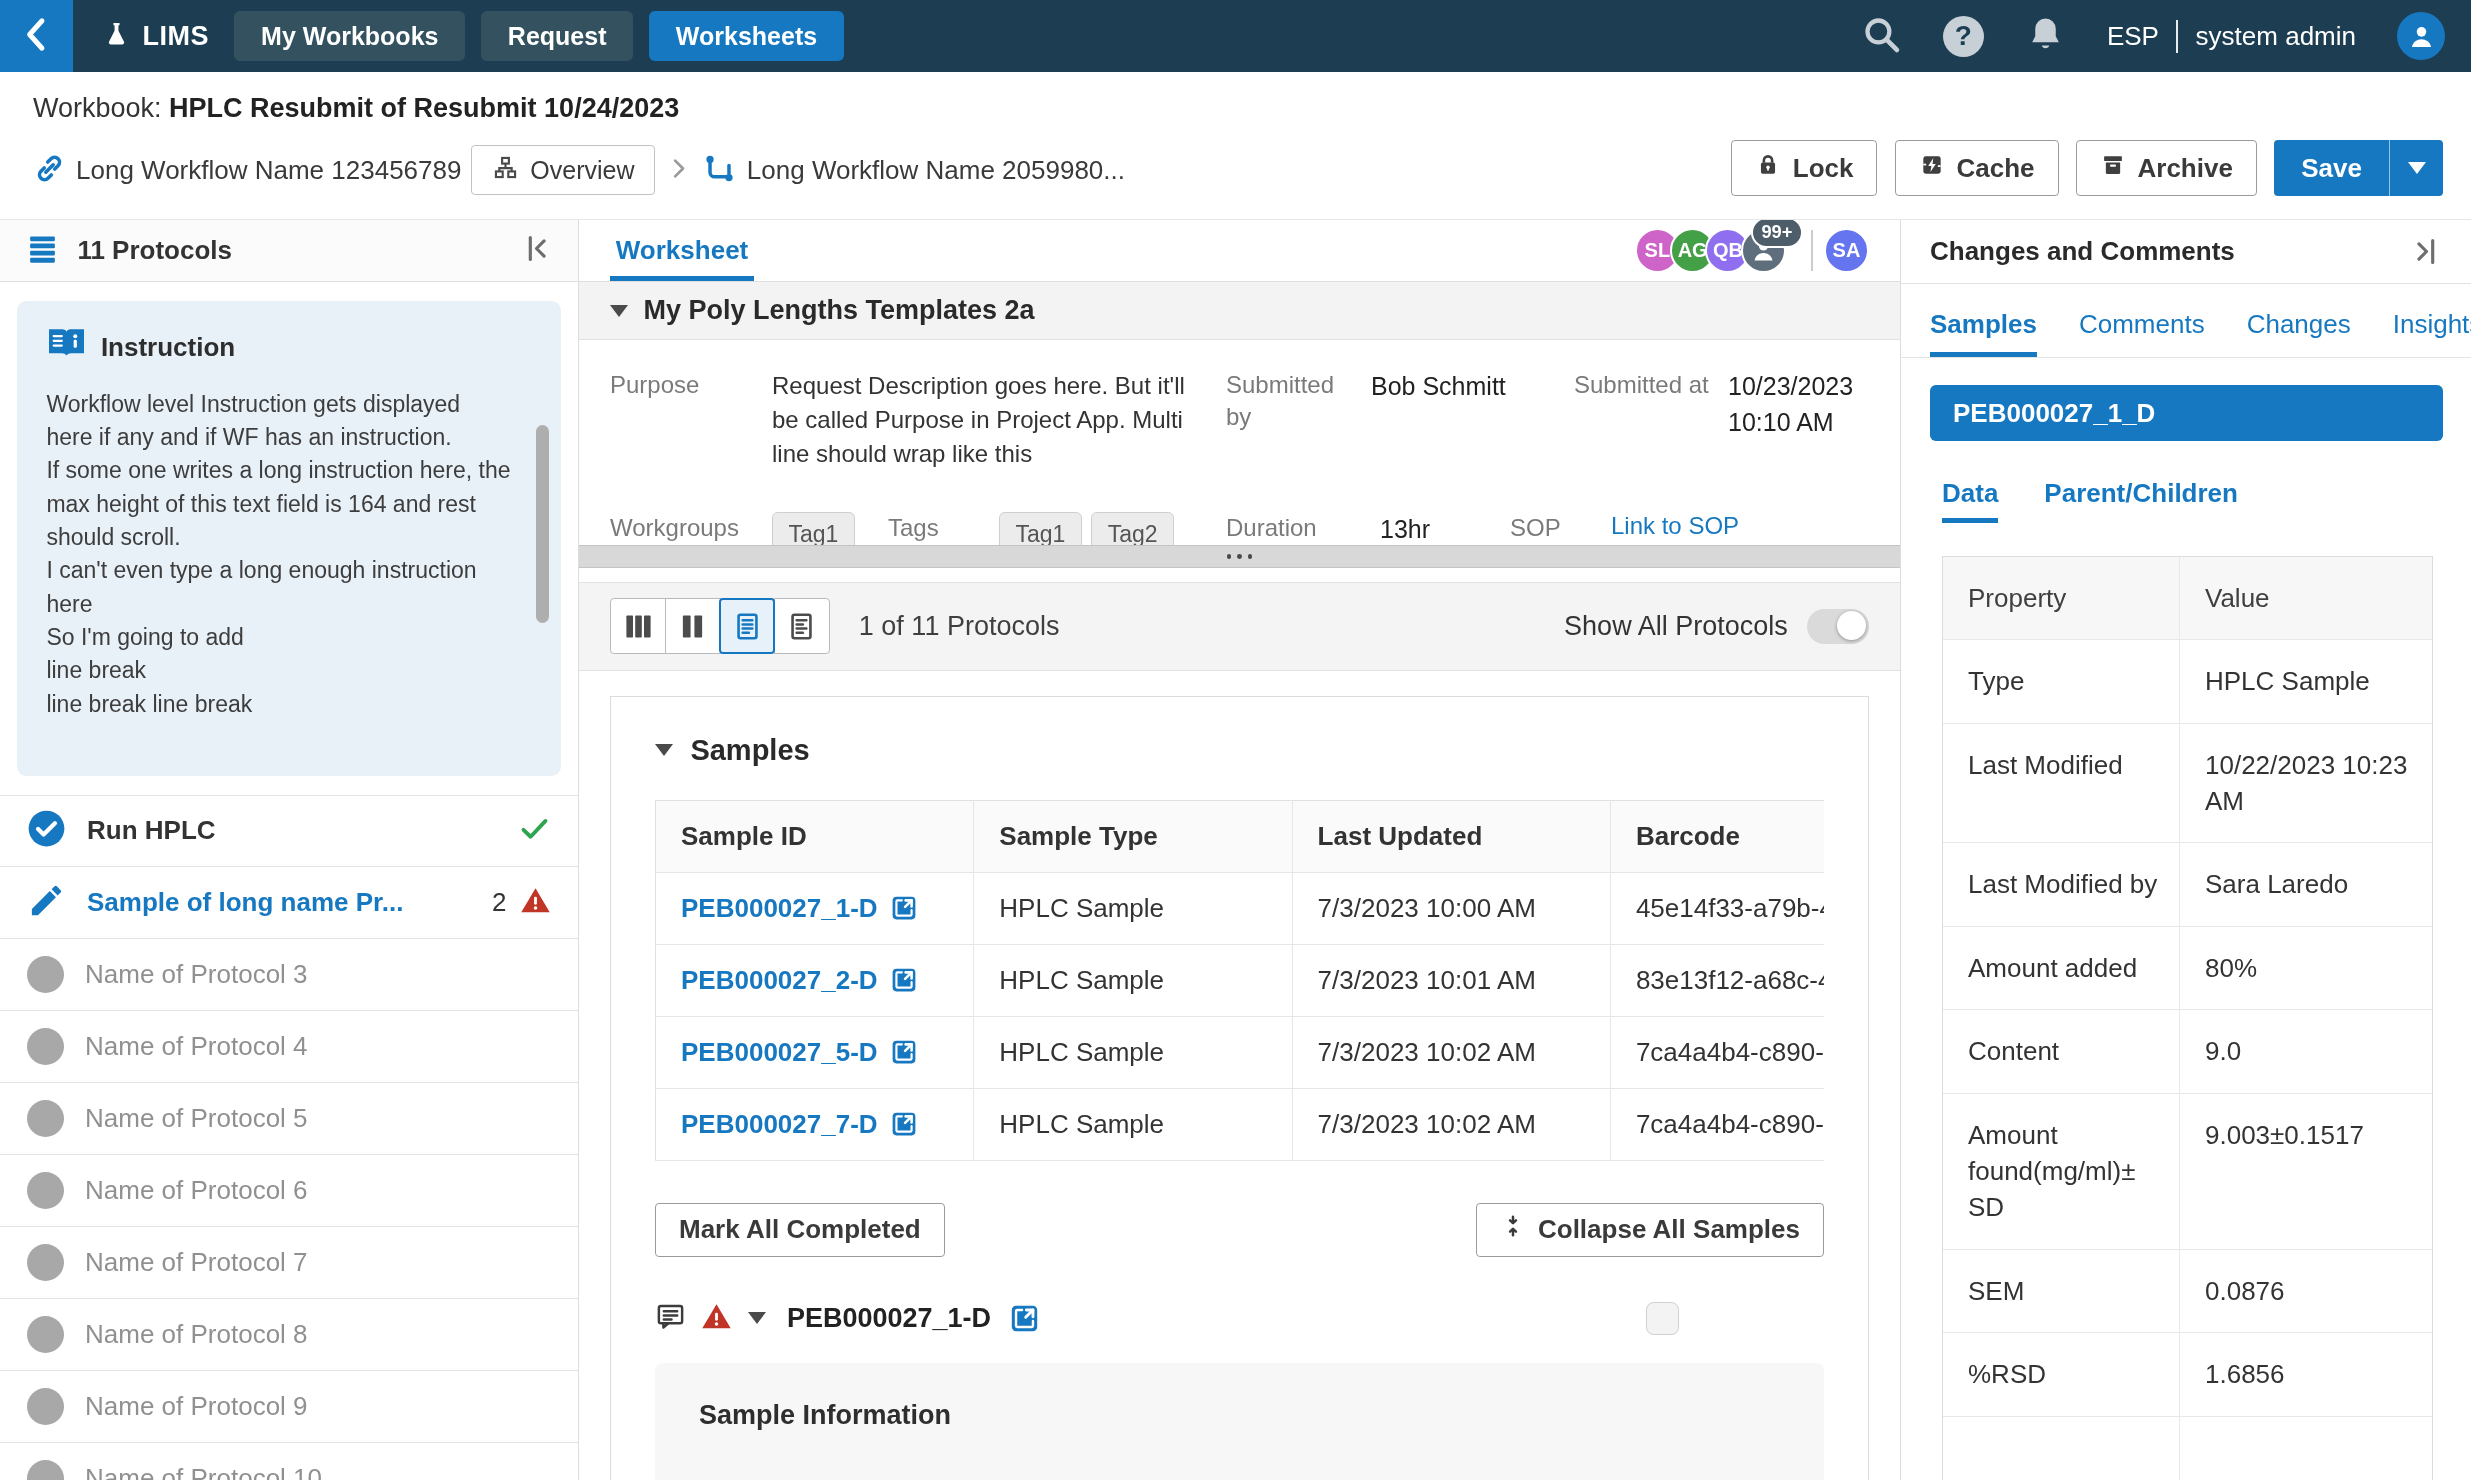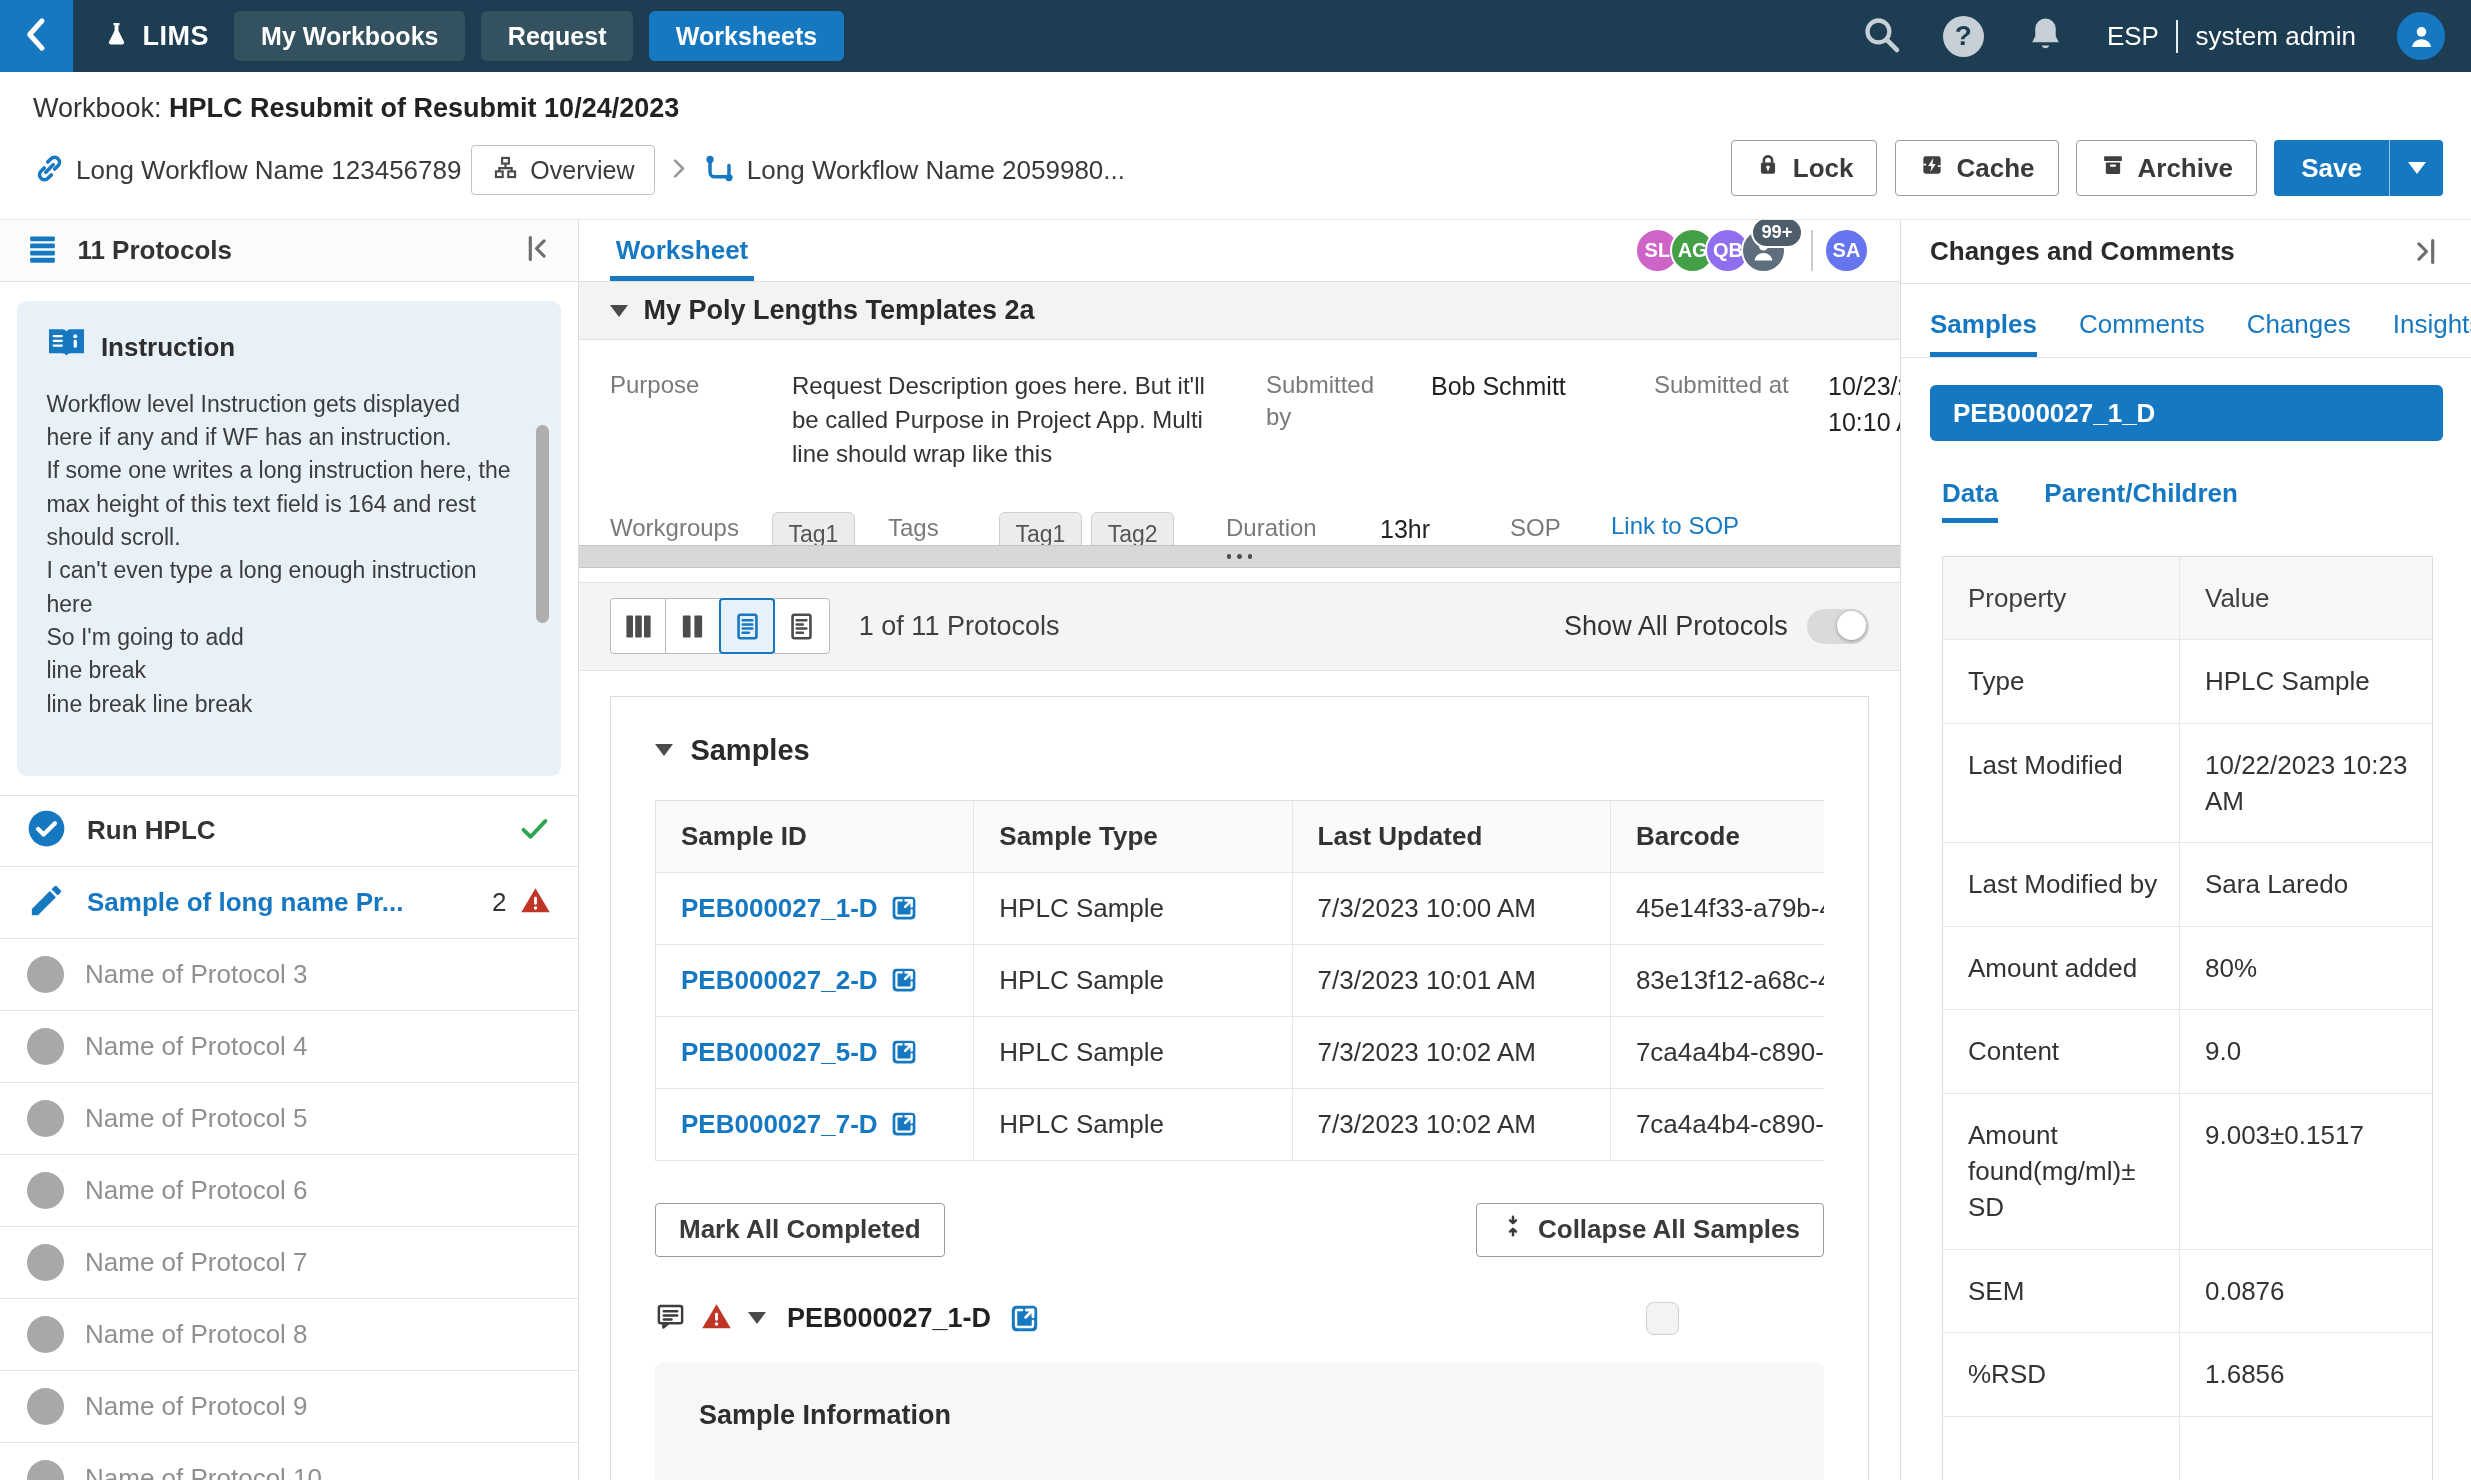--- a/index.html
+++ b/index.html
@@ -72,21 +72,21 @@
     justify-content:center;color:#fff;font-size:20px;font-weight:700;position:relative;cursor:pointer;}
   .av:first-child{margin-left:0;}
   .av svg{width:29px;height:29px;}
   .avbadge{position:absolute;top:-13.5px;right:-19.3px;background:#4d5d69;color:#fff;font-size:18.3px;font-weight:700;
     padding:2.9px 8.7px;border-radius:15.4px;border:2.9px solid #fff;}
   .avdiv{width:1.9px;height:41px;background:#ccc;margin:0 21px 0 25px;}
   .sectionhead{height:58px;flex:none;background:#f3f3f4;border-bottom:1px solid #e2e2e2;display:flex;align-items:center;gap:15.4px;padding:0 31px;}
   .tri{width:0;height:0;border-left:9.7px solid transparent;border-right:9.7px solid transparent;border-top:12.6px solid #4a4a4a;}
   .sectiontitle{font-size:27px;font-weight:700;color:#2a2a2a;}
   .details{height:205px;flex:none;overflow:hidden;padding:29px 31px 0 31px;}
-  .drow1{display:grid;grid-template-columns:162px 454px 145px 203px 154px 1fr;gap:20px;}
+  .drow1{display:grid;grid-template-columns:162px 454px 145px 203px 154px 1fr;}
   .drow2{display:grid;grid-template-columns:162px 116px 111px 227px 154px 130px 101px 1fr;margin-top:41px;align-items:start;}
   .dlabel{font-size:24px;color:#7a7a7a;line-height:1.35;padding-right:15.4px;}
   .dval{font-size:24px;color:#333;line-height:1.42;padding-right:25px;}
   .dval.strong{font-size:25px;color:#222;}
   .chip{display:inline-block;background:#ececec;border:1.4px solid #cfcfcf;border-radius:5.8px;padding:7.7px 15.4px;
     font-size:23px;color:#555;margin-right:9.7px;}
   .soplink{font-size:24px;color:#1778c2;cursor:pointer;}
   .vsplit{height:23px;flex:none;background:#d8d8d8;border-top:1px solid #c4c4c4;border-bottom:1px solid #c4c4c4;
     display:flex;align-items:center;justify-content:center;gap:5.8px;margin-bottom:13.5px;cursor:row-resize;}
   .dot{width:4.8px;height:4.8px;border-radius:50%;background:#4a4a4a;}

